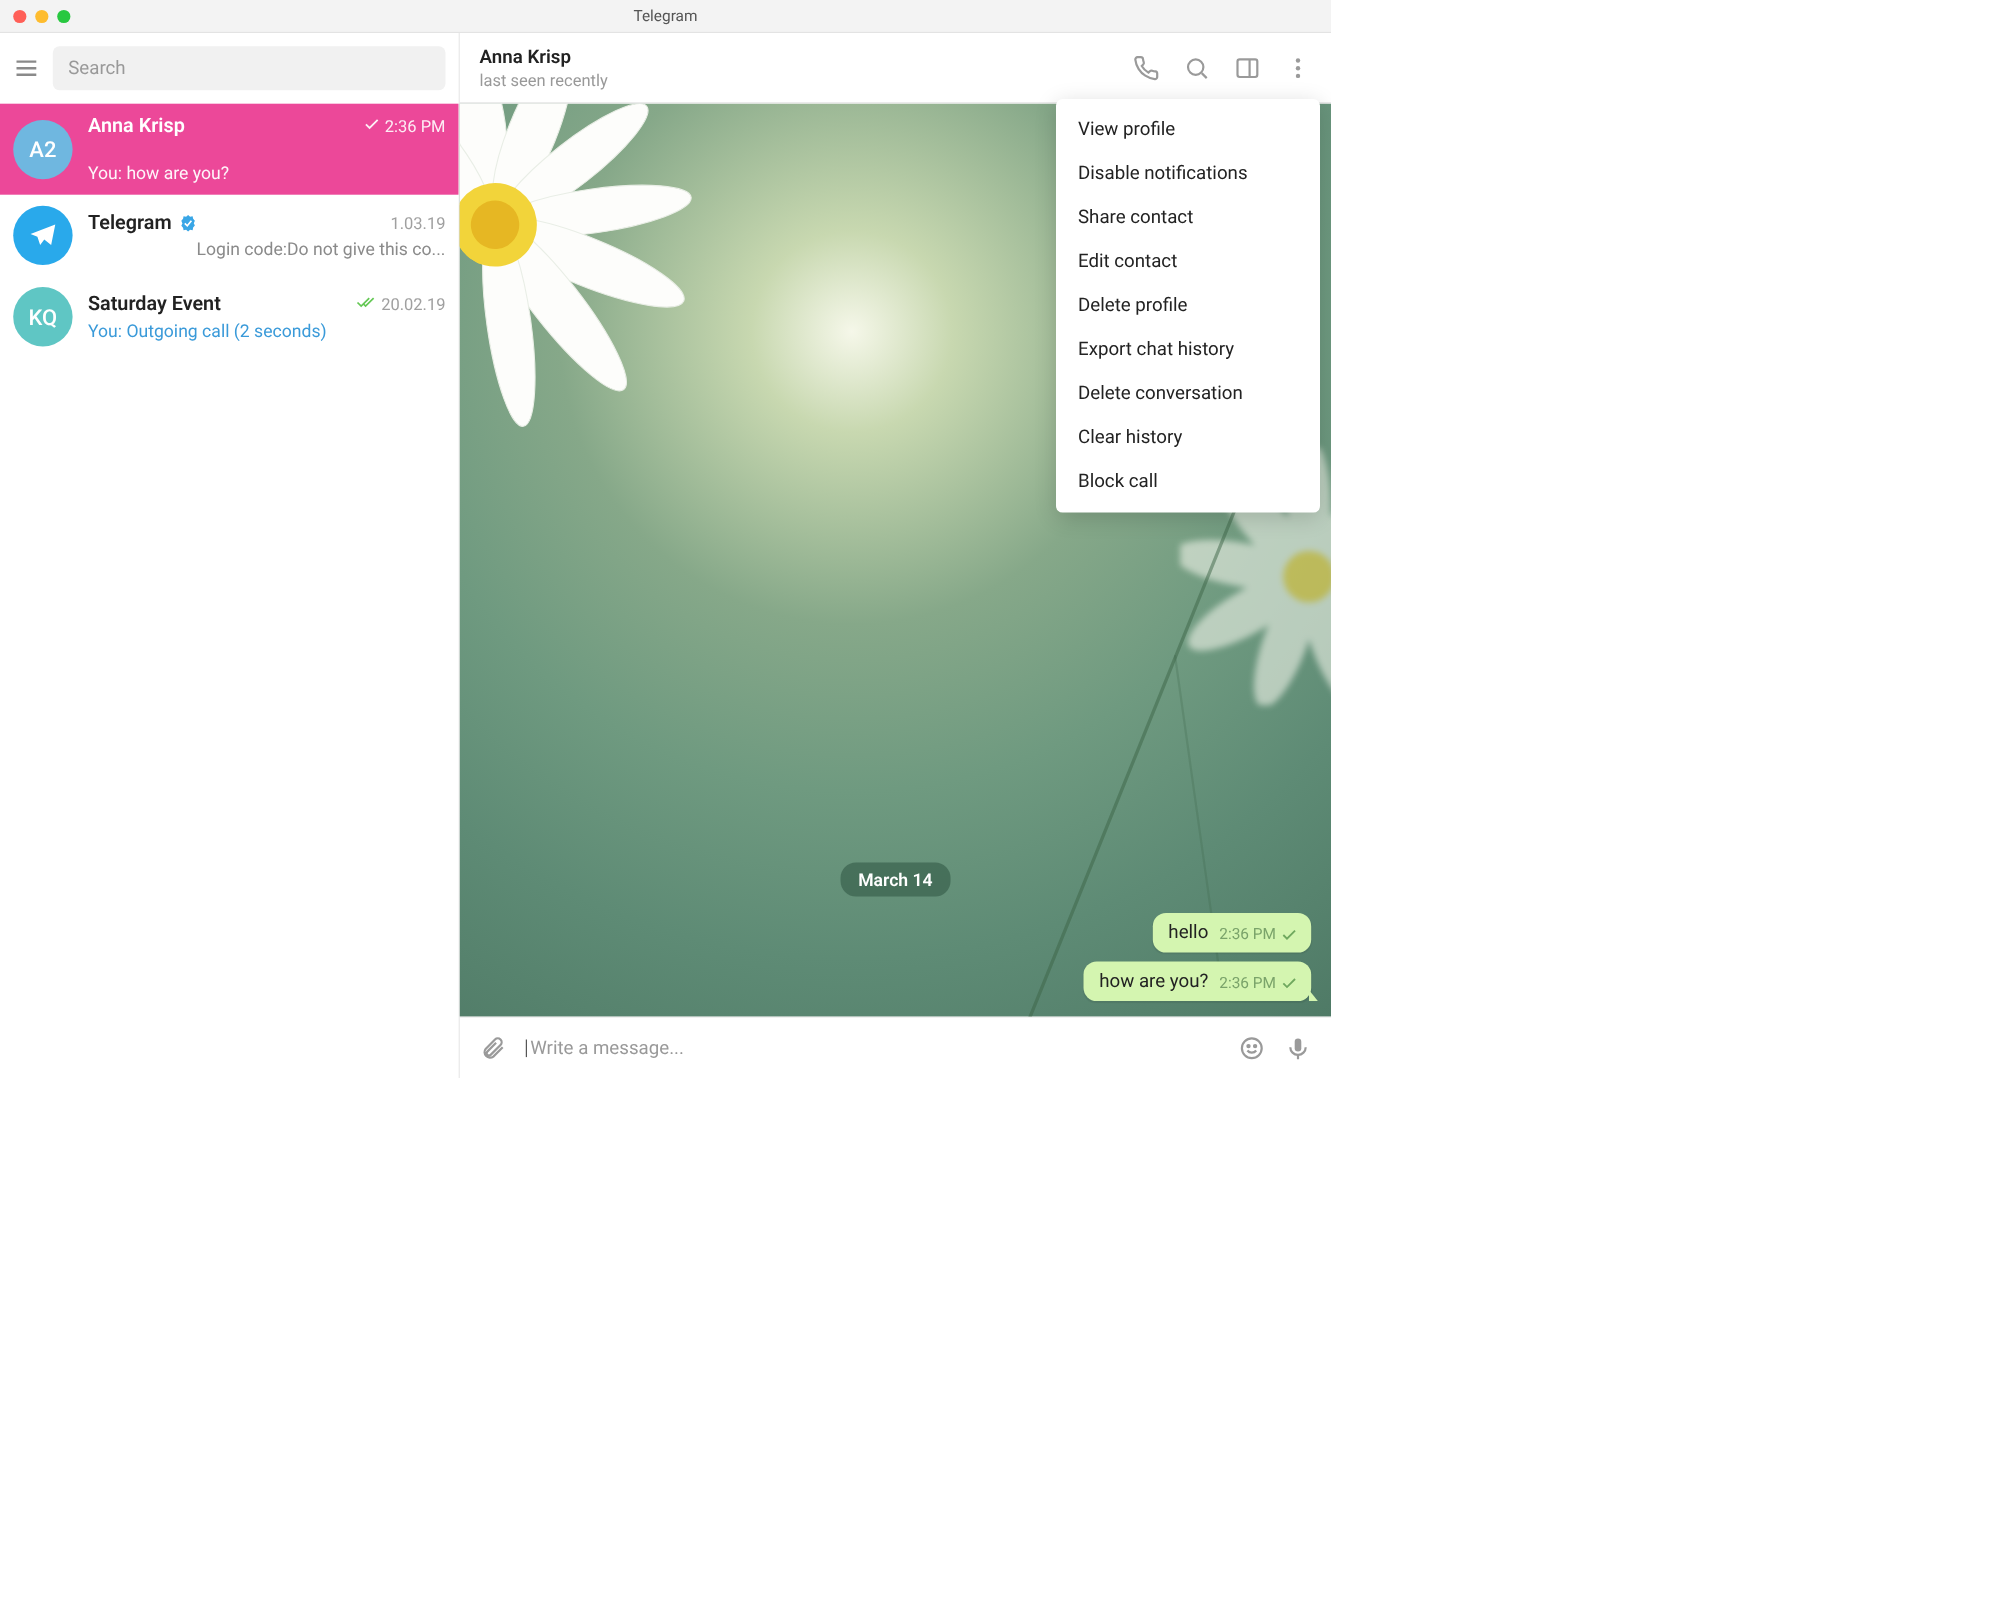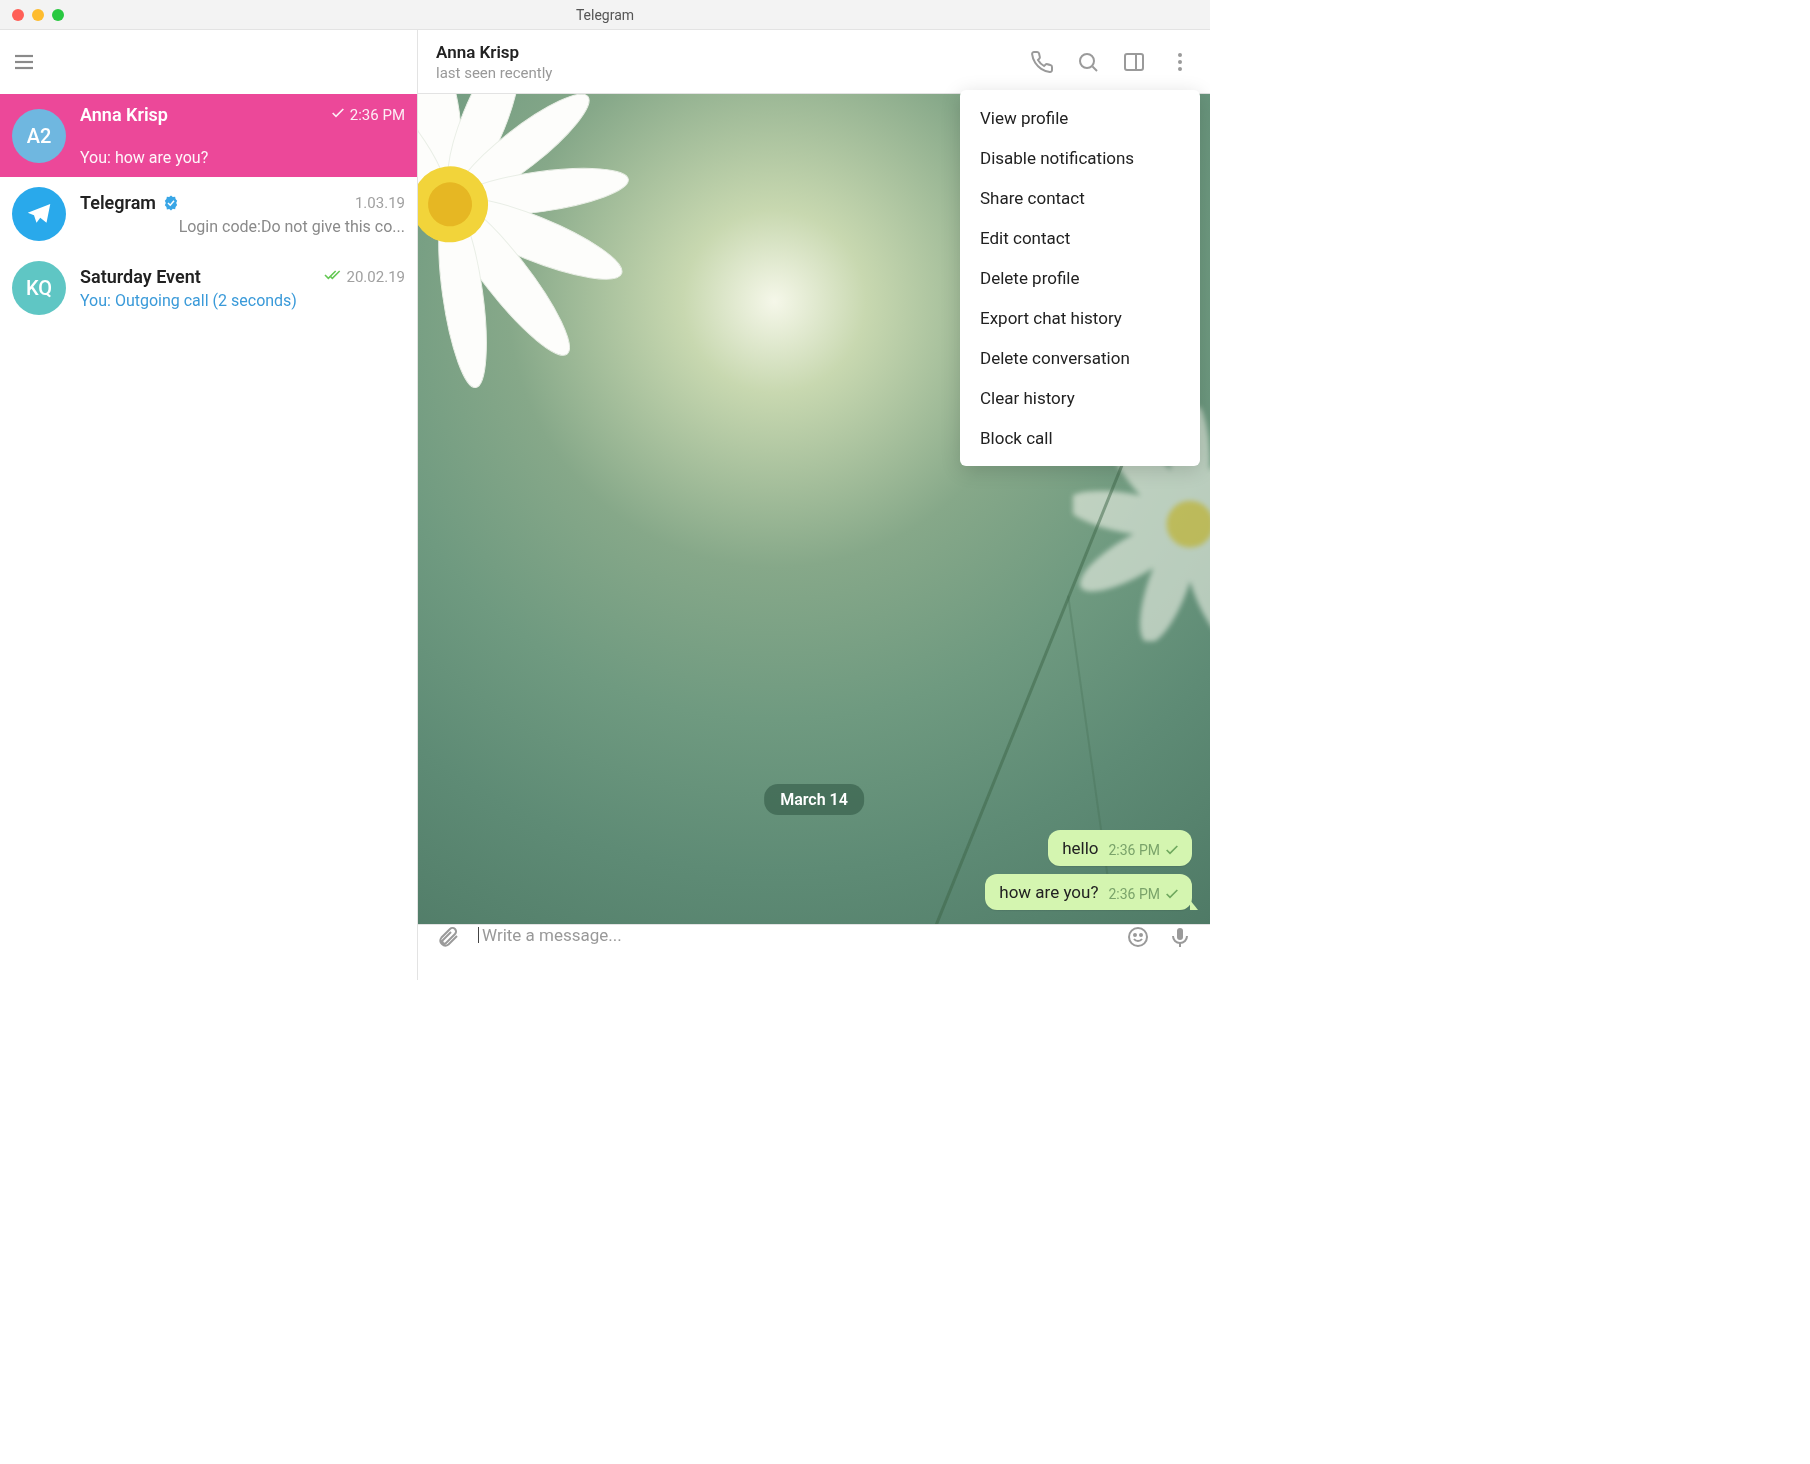--- a/index.html
+++ b/index.html
@@ -197,21 +197,21 @@
   }
   .bubble-time { font-size:14px; color:#7aa36a; display:flex; align-items:center; gap:4px;}
   .bubble-check svg{display:block;}
 
   
   .compose {
     height: 56px;
     background:#fff;
     border-top:1px solid #e3e3e3;
     display:flex;
-    align-items:flex-start;
+    align-items:center;
     padding: 0 18px;
     gap: 18px;
   }
   .compose-icon { color:#9a9a9a; cursor:pointer;}
   .compose-icon svg{display:block;}
   .compose-input {
     flex:1;
     font-size:17px;
     color:#222;
     border:none;
@@ -243,20 +243,23 @@
 <div class="app">
 
   <div class="sidebar">
     <div class="sidebar-top">
       <div class="hamburger header-icon">
         <svg width="24" height="24" viewBox="0 0 24 24" fill="none" stroke="#8a8a8a" stroke-width="2.2">
           <line x1="3" y1="6" x2="21" y2="6"></line>
             <line x1="3" y1="12" x2="21" y2="12"></line>
             <line x1="3" y1="18" x2="21" y2="18"></line>
         </svg>
+      </div>
+      <div class="search-box">
+        <span>Search</span>
       </div>
     </div>
 
     <div class="chat-list">
 
       <div class="chat-item active">
         <div class="avatar" style="background:#6fb7e0">
           <span>A2</span>
         </div>
         <div class="chat-body">

